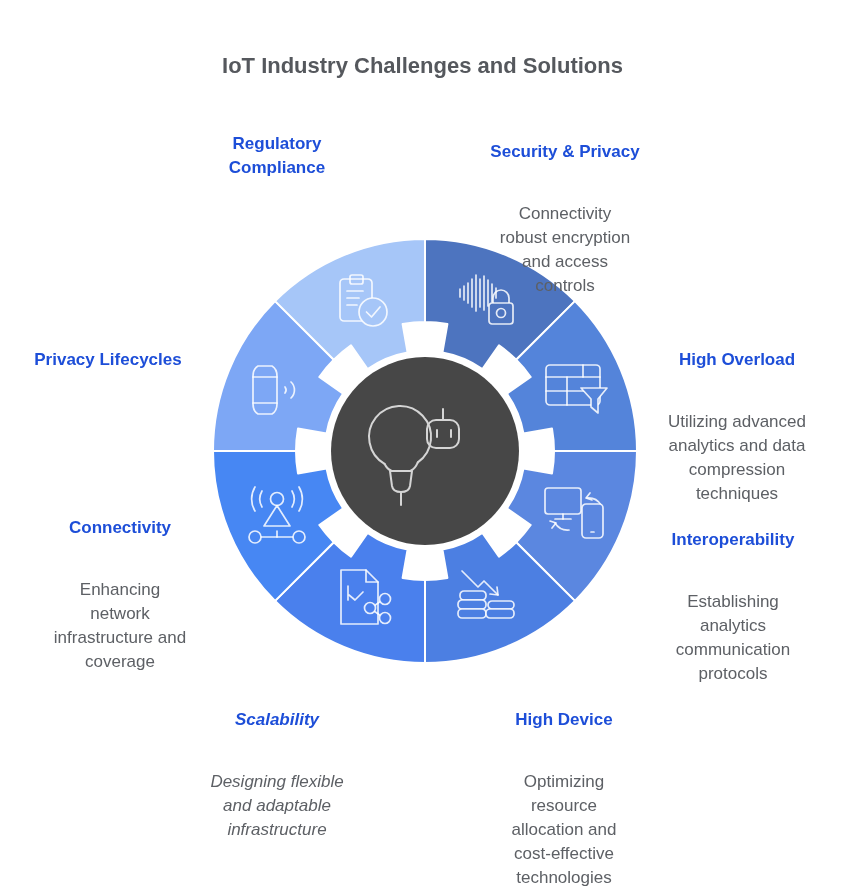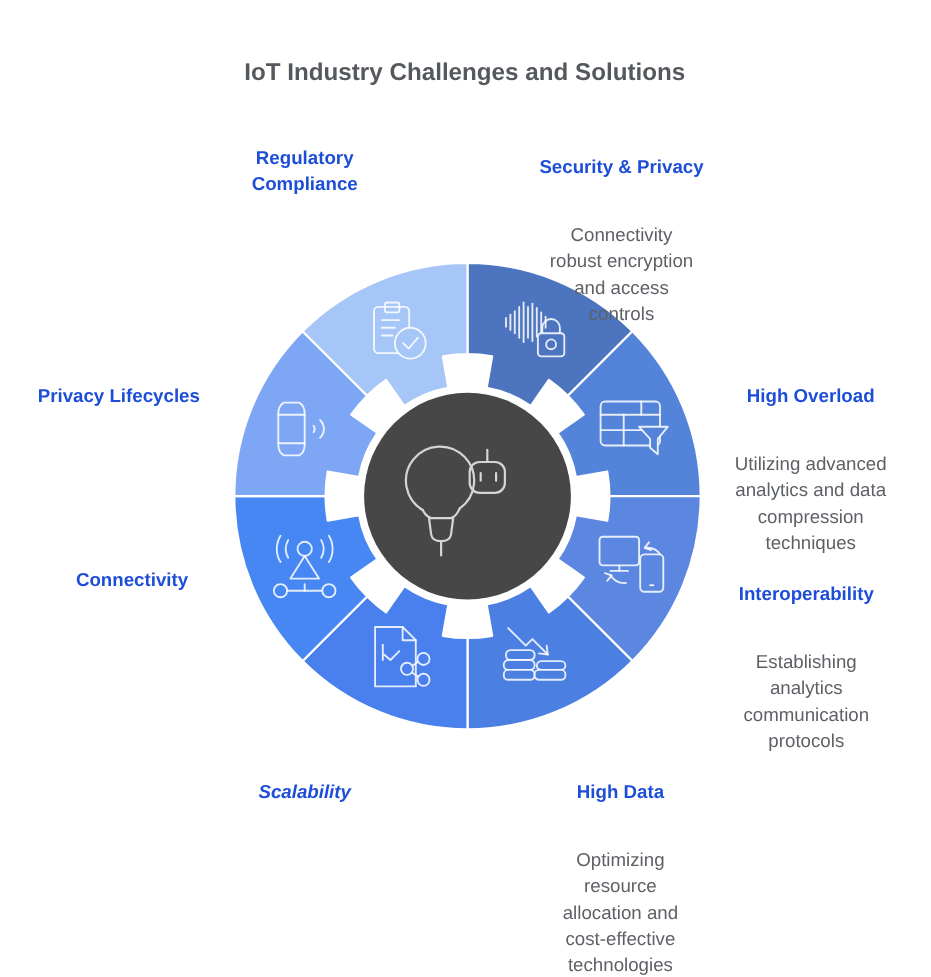--- a/index.html
+++ b/index.html
@@ -184,33 +184,40 @@
 
   <div class="label-block" style="left:633px; top:504px; width:200px;">
     <div class="label-title">Interoperability</div>
     <div class="label-desc">Establishing
 analytics
 communication
 protocols</div>
   </div>
 
   <div class="label-block" style="left:474px; top:684px; width:180px;">
-    <div class="label-title">High Data</div>
+    <div class="label-title">High Device</div>
     <div class="label-desc">Optimizing
 resource
 allocation and
 cost-effective
 technologies</div>
   </div>
 
   <div class="label-block" style="left:172px; top:684px; width:210px;font-style:italic;">
     <div class="label-title">Scalability</div>
+    <div class="label-desc">Designing flexible
+and adaptable
+infrastructure</div>
   </div>
 
   <div class="label-block" style="left:20px; top:492px; width:200px;">
     <div class="label-title">Connectivity</div>
+    <div class="label-desc">Enhancing
+network
+infrastructure and
+coverage</div>
   </div>
 
   <div class="label-block" style="left:3px; top:324px; width:210px;">
     <div class="label-title">Privacy Lifecycles</div>
   </div>
 
 </div>
 
 </body></html>

